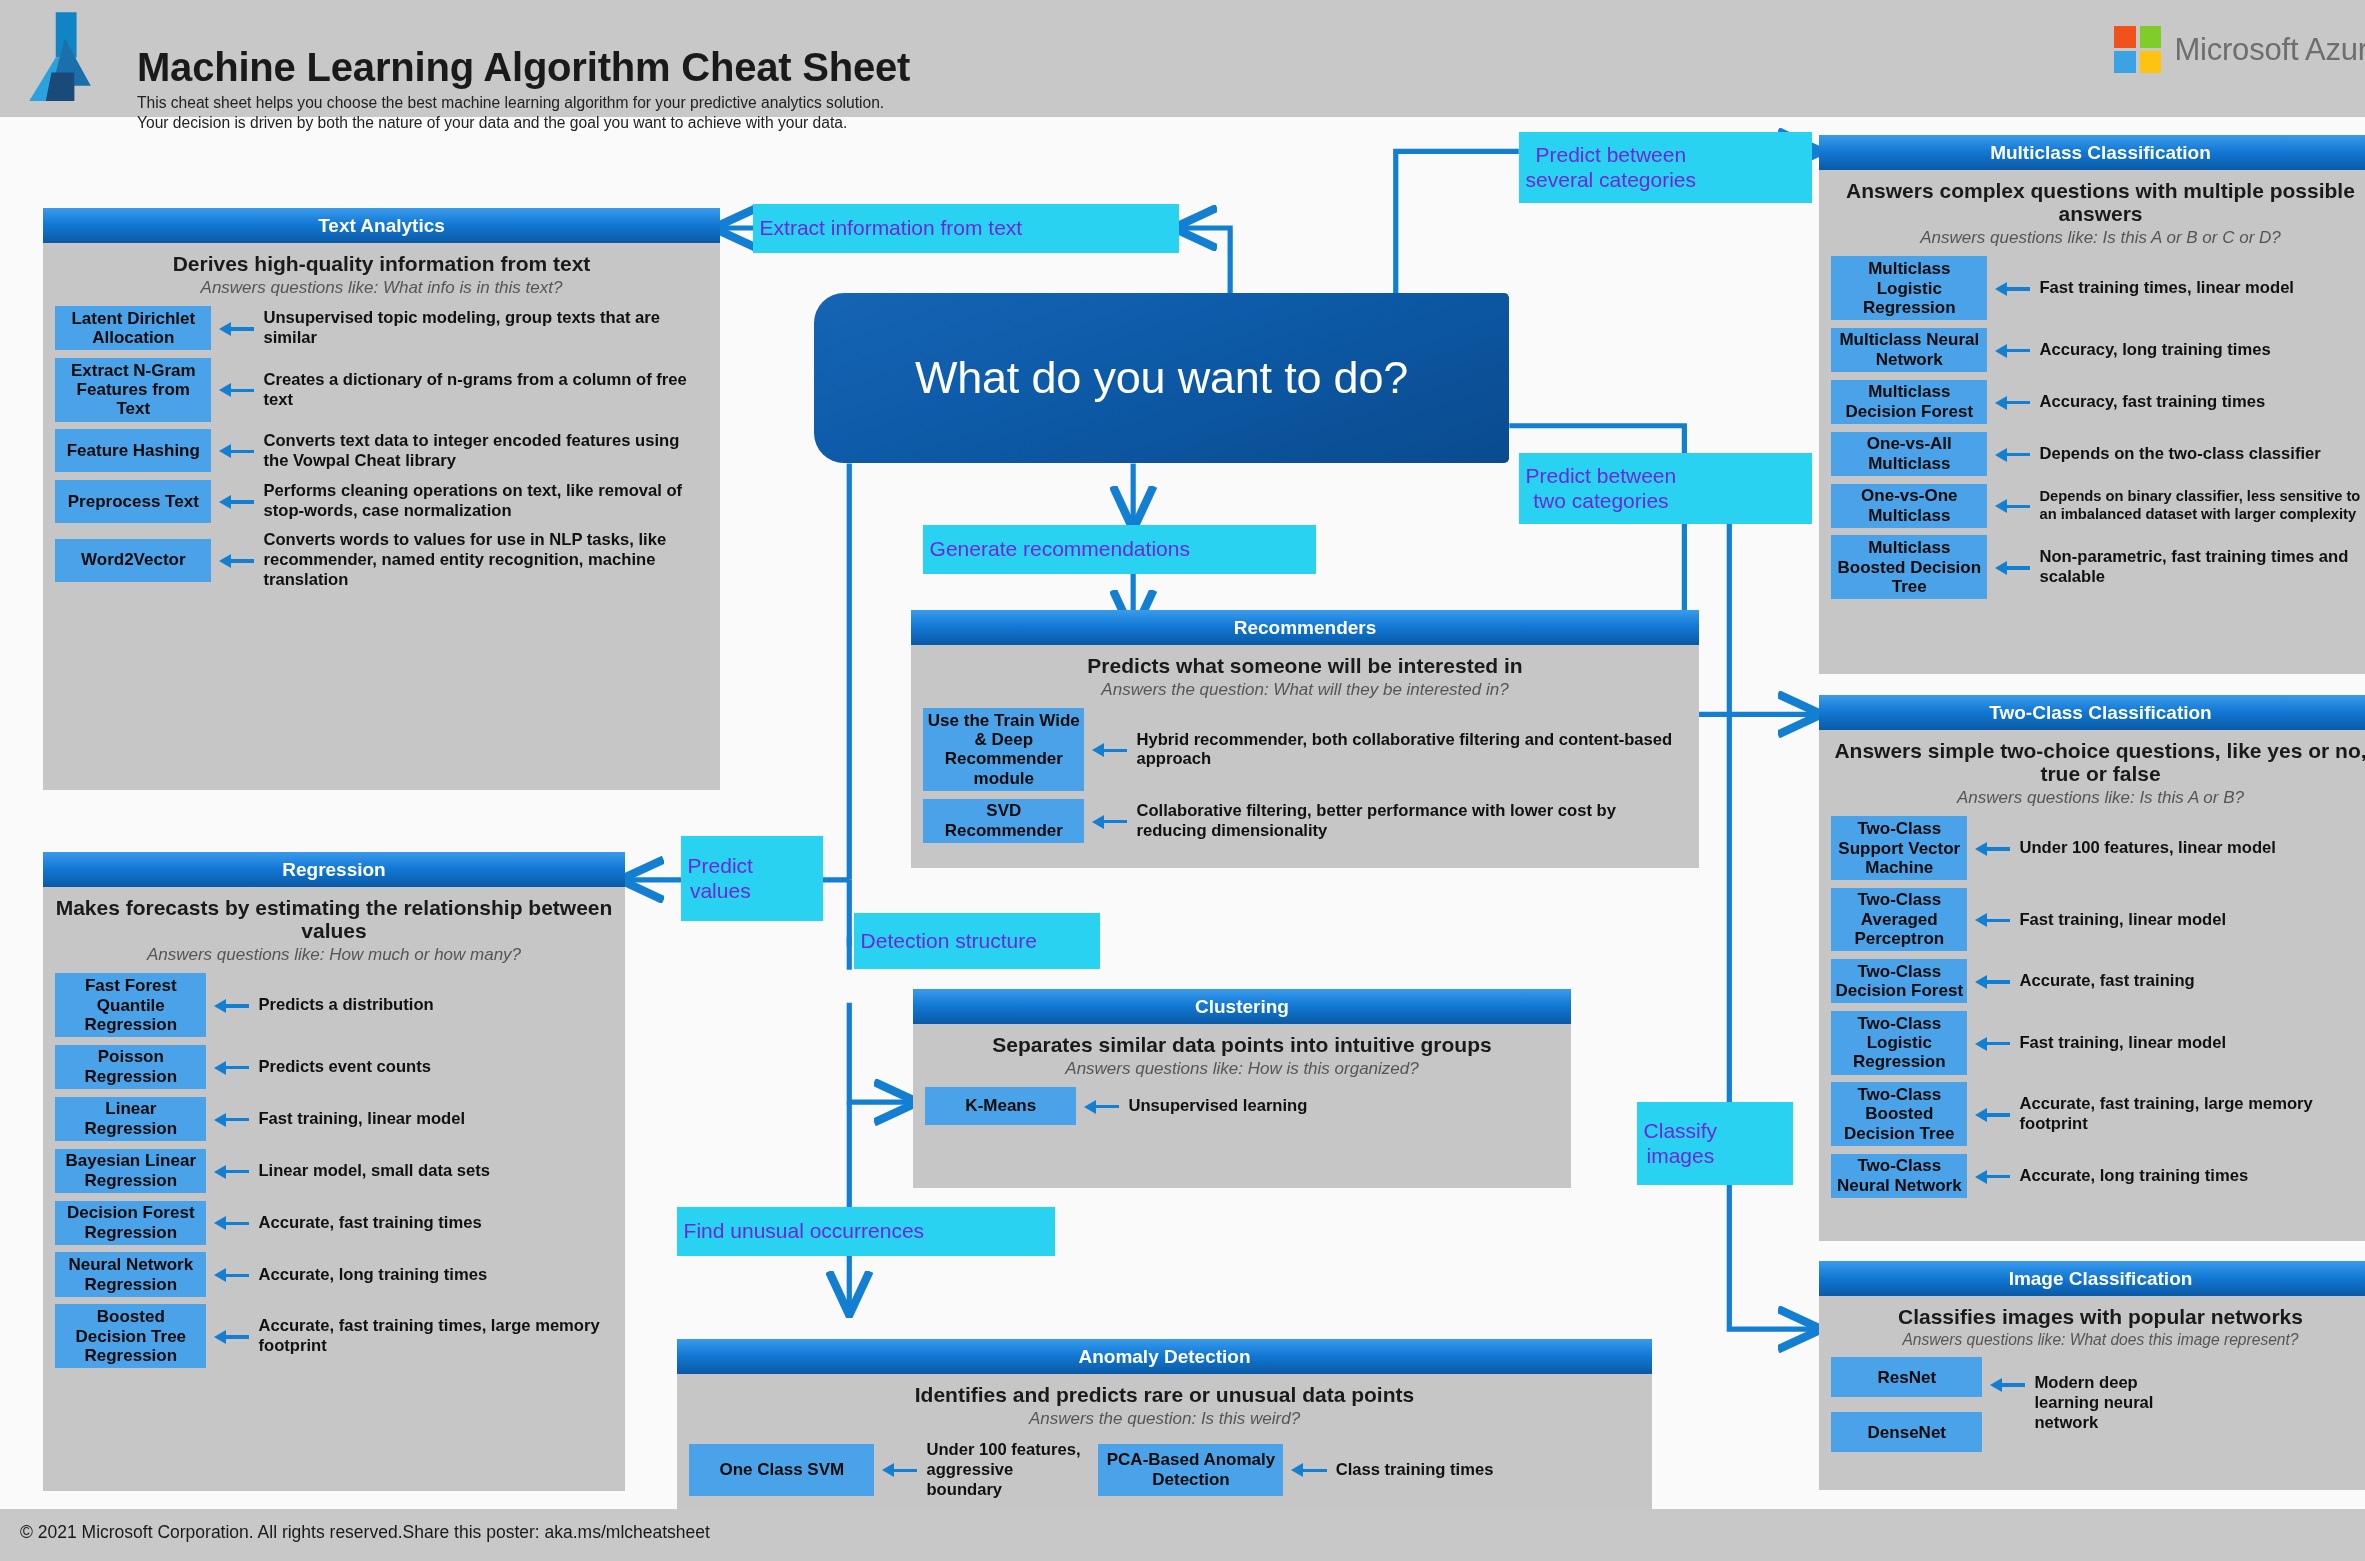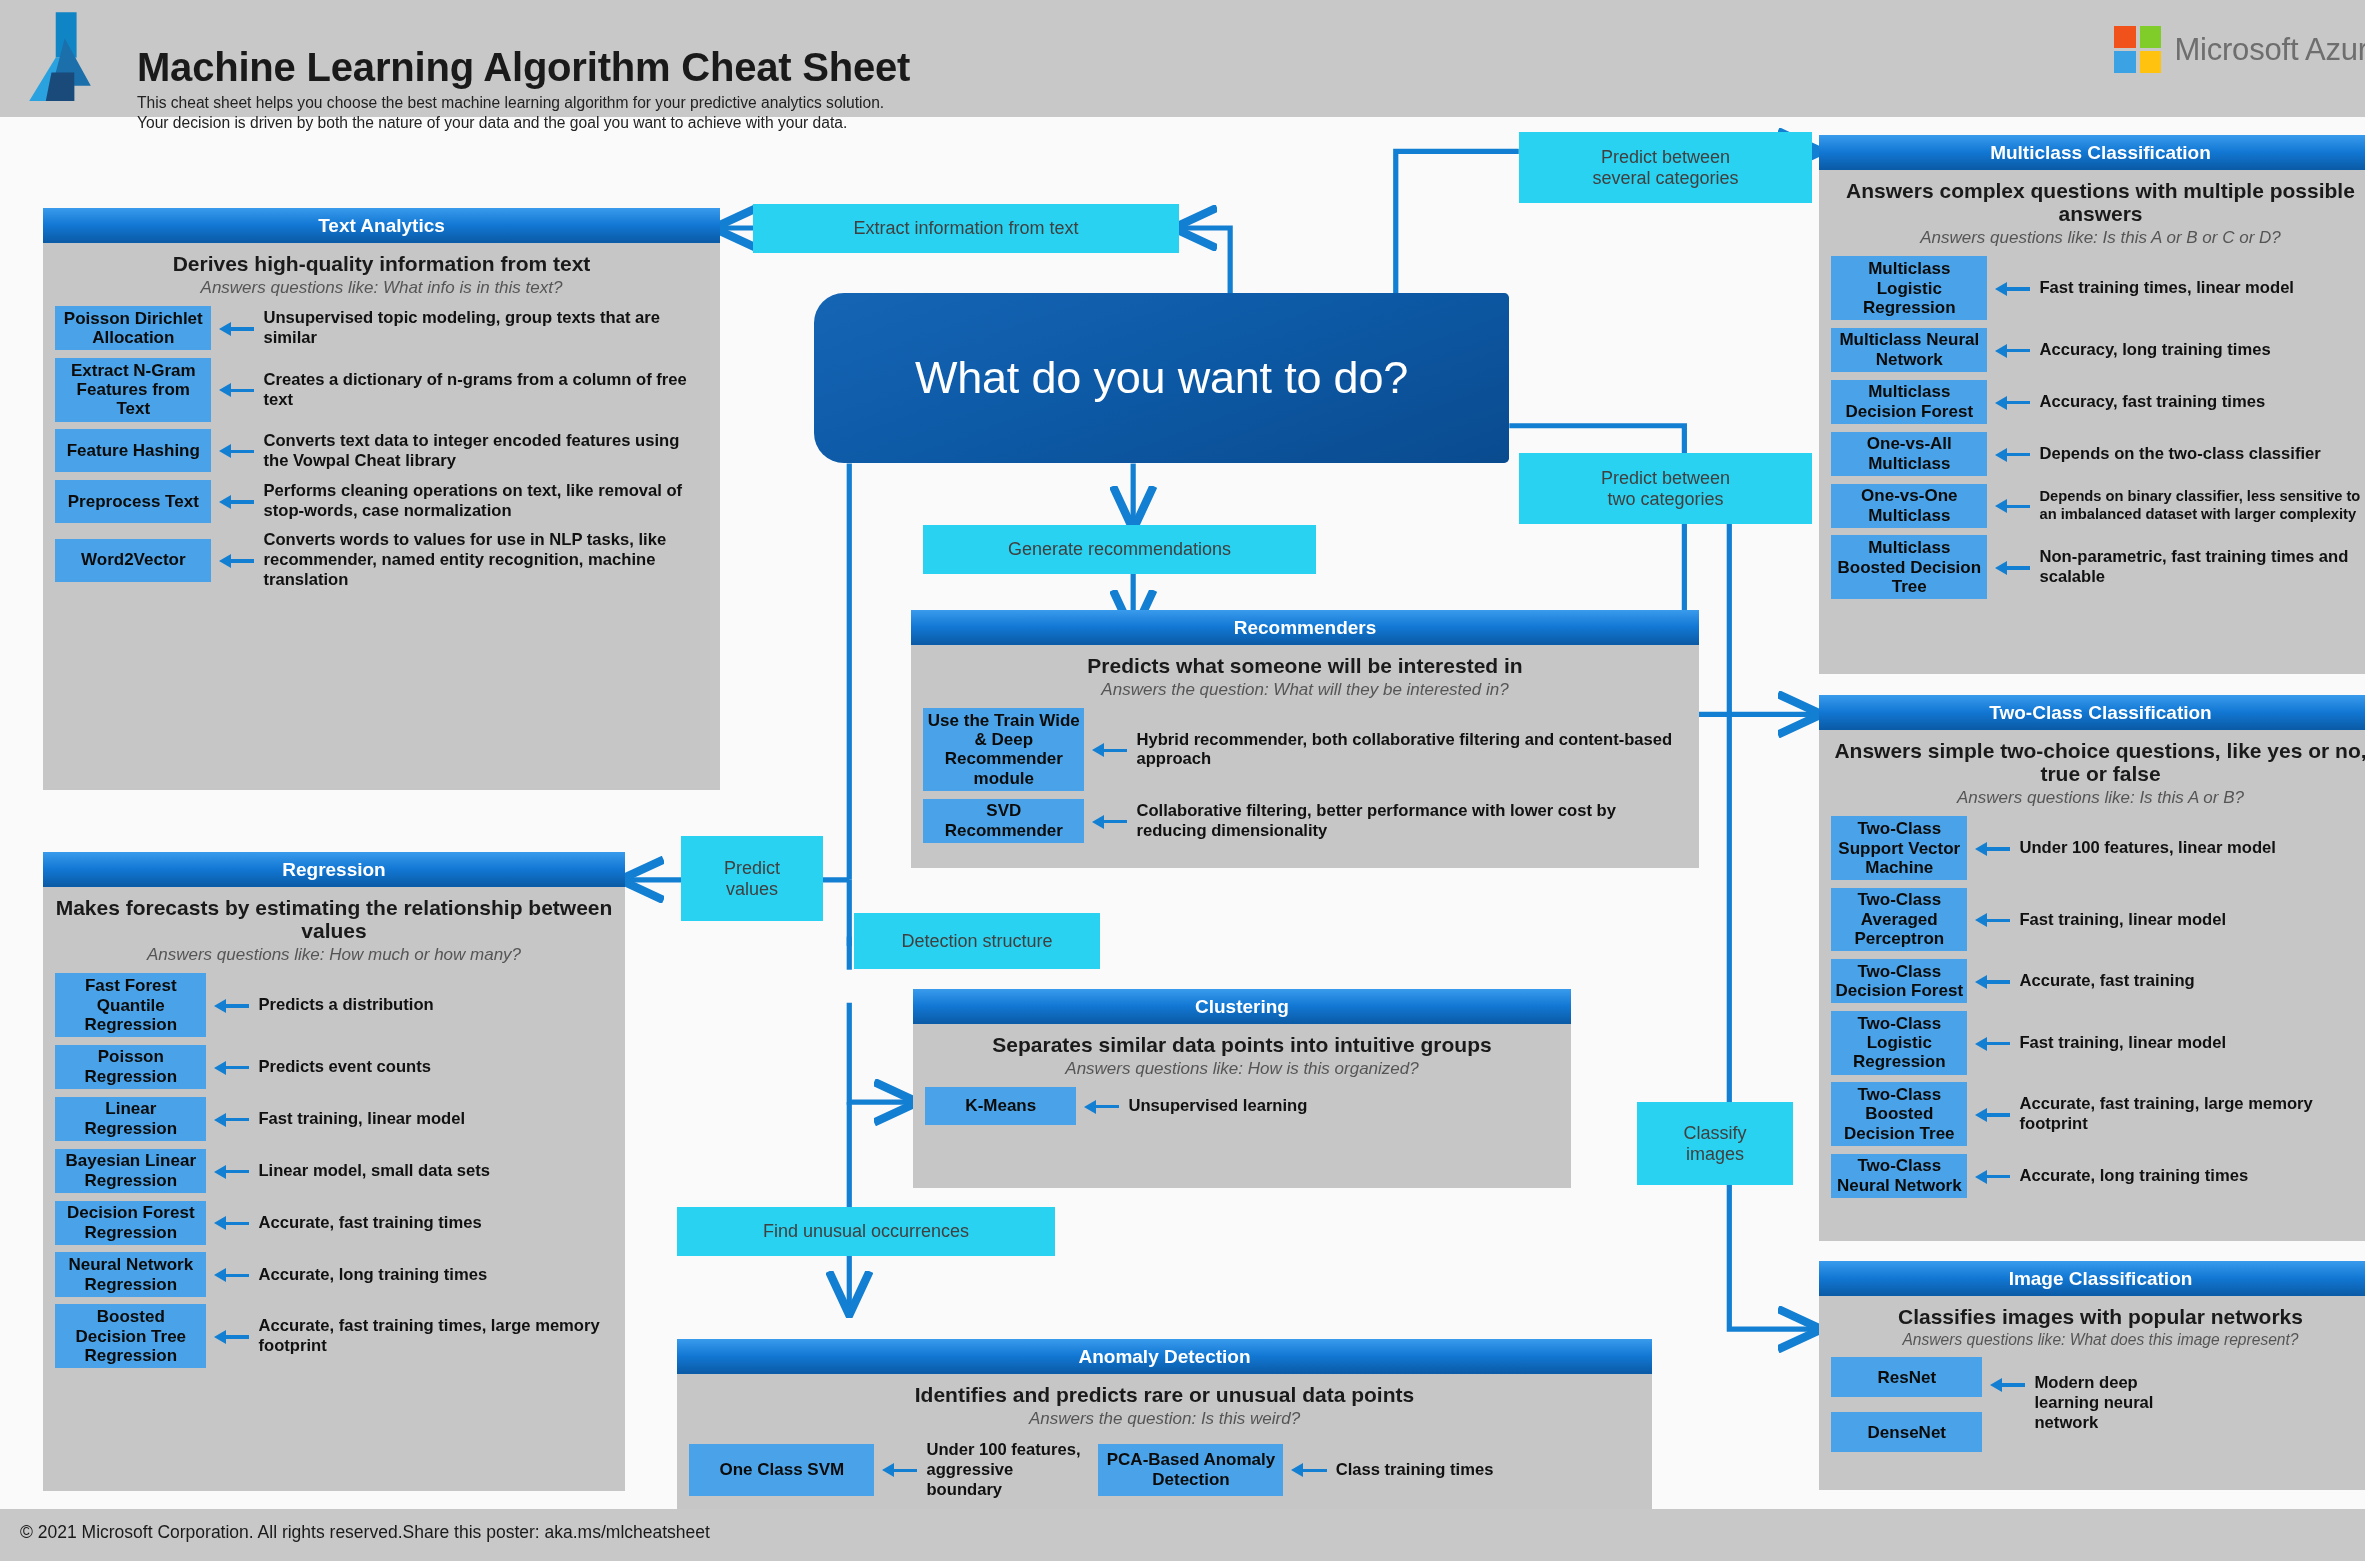--- a/index.html
+++ b/index.html
@@ -46,23 +46,23 @@
   .hub {
     position: absolute; left: 814px; top: 293px; width: 695px; height: 170px;
     background: linear-gradient(160deg, #1565b5 0%, #0d5aa7 45%, #0a4b8f 100%);
     border-radius: 30px 4.7px 4.7px 30px;
     display: flex; align-items: center; justify-content: center;
   }
   .hub-text { color: #fff; font-size: 45px; font-weight: 400; letter-spacing: -0.2px; }
 
   
   .chip {
-    position: absolute; background: #29d2f0; color: #404040;
-    display: flex; align-items: center; justify-content: center;
-    text-align: center; font-size: 18px; line-height: 1.15; padding: 1.9px 6.6px;
+    position: absolute; background: #29d2f0; color: #6d28d9;
+    display: flex; align-items: center; justify-content: flex-start;
+    text-align: center; font-size: 21px; line-height: 1.15; padding: 1.9px 6.6px;
   }
 
   
   .panel { position: absolute; background: #c6c6c6; }
   .panel-head {
     height: 35px; width: 100%;
     background: linear-gradient(180deg, #3a9bec 0%, #1278d4 48%, #0b5ca8 96%);
     color: #fff; font-size: 19px; font-weight: bold;
     display: flex; align-items: center; justify-content: center;
   }
@@ -232,21 +232,21 @@
 images</span>
   </div>
 
   <div class="panel w-txt" style="left:43px; top:208px; width:677px; height:582px;">
     <div class="panel-head">Text Analytics</div>
     <div class="panel-body">
       <div class="panel-lead">Derives high-quality information from text</div>
       <div class="panel-ask">Answers questions like: What info is in this text?</div>
       <div class="alg-list">
         <div class="alg-row">
-          <div class="alg-box">Poisson Dirichlet Allocation</div>
+          <div class="alg-box">Latent Dirichlet Allocation</div>
           <span class="arrow-l"></span>
           <div class="alg-desc">Unsupervised topic modeling, group texts that are similar</div>
         </div>
         <div class="alg-row">
           <div class="alg-box">Extract N-Gram Features from Text</div>
           <span class="arrow-l"></span>
           <div class="alg-desc">Creates a dictionary of n-grams from a column of free text</div>
         </div>
         <div class="alg-row">
           <div class="alg-box">Feature Hashing</div>

